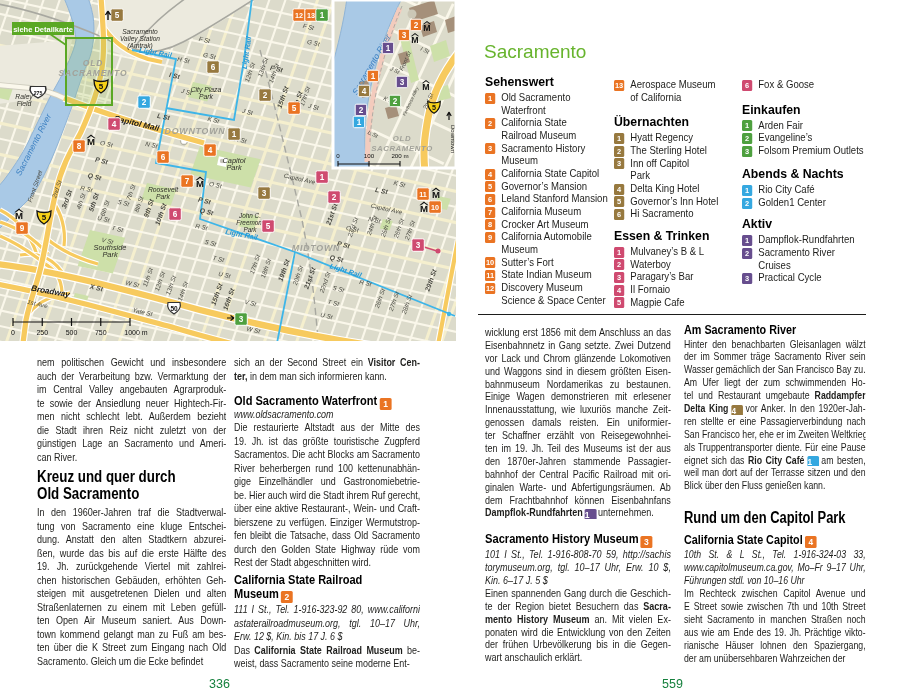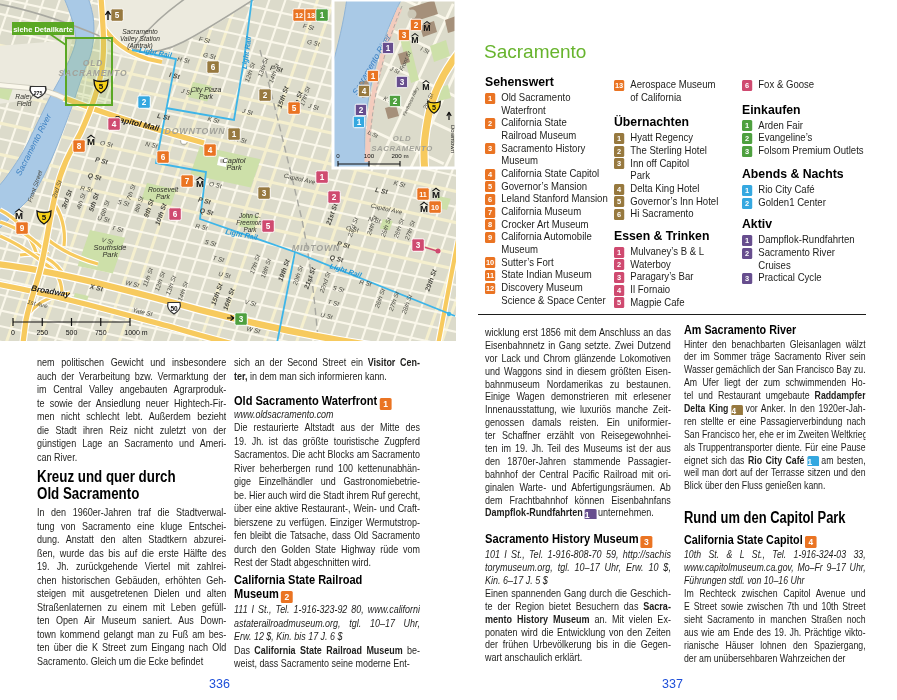--- a/index.html
+++ b/index.html
@@ -20,21 +20,21 @@
   letter-spacing:0;font-style:normal}
 .col .mk{transform:scaleX(1.18);transform-origin:50% 50%}
 .or{background:#ea7423}.br{background:#97793f}.pk{background:#cf4a70}
 .gr{background:#4ea03f}.bl{background:#35a8e0}.pu{background:#674e8e}
 
 .leg{position:absolute;font-size:10.3px;line-height:12.65px;color:#1d1d1b;
   transform:scaleX(0.93);transform-origin:0 0;white-space:nowrap}
 .leg h3{font-size:13.2px;margin:0 0 2.5px 0;line-height:14.5px}
 .leg .item{position:relative;padding-left:17.5px}
 .leg .item .mk{position:absolute;left:0;top:0.8px;width:11px;height:11px;line-height:11px;font-size:8px}
-.pgnum{position:absolute;font-size:12.5px;color:#1d4ed8}
+.pgnum{position:absolute;font-size:12.5px;color:#15803d}
 .rule{position:absolute;left:478px;top:314px;width:388px;height:1.2px;background:#1d1d1b}
 .sac{position:absolute;left:484px;top:41px;font-size:19px;color:#67b42d}
 </style></head>
 <body>
 <div id="page">
 <svg width="456" height="341" viewBox="0 0 456 341" style="position:absolute;left:0;top:0" xmlns="http://www.w3.org/2000/svg">
       <defs>
         <clipPath id="mapclip">
           <rect x="0" y="0" width="456" height="341"></rect>
         </clipPath>
@@ -693,13 +693,13 @@
 <div class="ln it"><i>www.capitolmuseum.ca.gov, Mo–Fr 9–17 Uhr,</i></div>
 <div class="ln end it"><i>Führungen stdl. von 10–16 Uhr</i></div>
 <div class="ln">Im Rechteck zwischen Capitol Avenue und</div>
 <div class="ln">E Street sowie zwischen 7th und 10th Street</div>
 <div class="ln">sieht Sacramento in manchen Straßen noch</div>
 <div class="ln">aus wie am Ende des 19. Jh. Prächtige vikto-</div>
 <div class="ln">rianische Häuser lohnen den Spaziergang,</div>
 <div class="ln end">der am unübersehbaren Wahrzeichen der</div>
 </div>
 <div class="pgnum" style="left:209px;top:677px">336</div>
-<div class="pgnum" style="left:662px;top:677px">337</div>
+<div class="pgnum" style="left:662px;top:677px">559</div>
 </div>
 </body></html>

